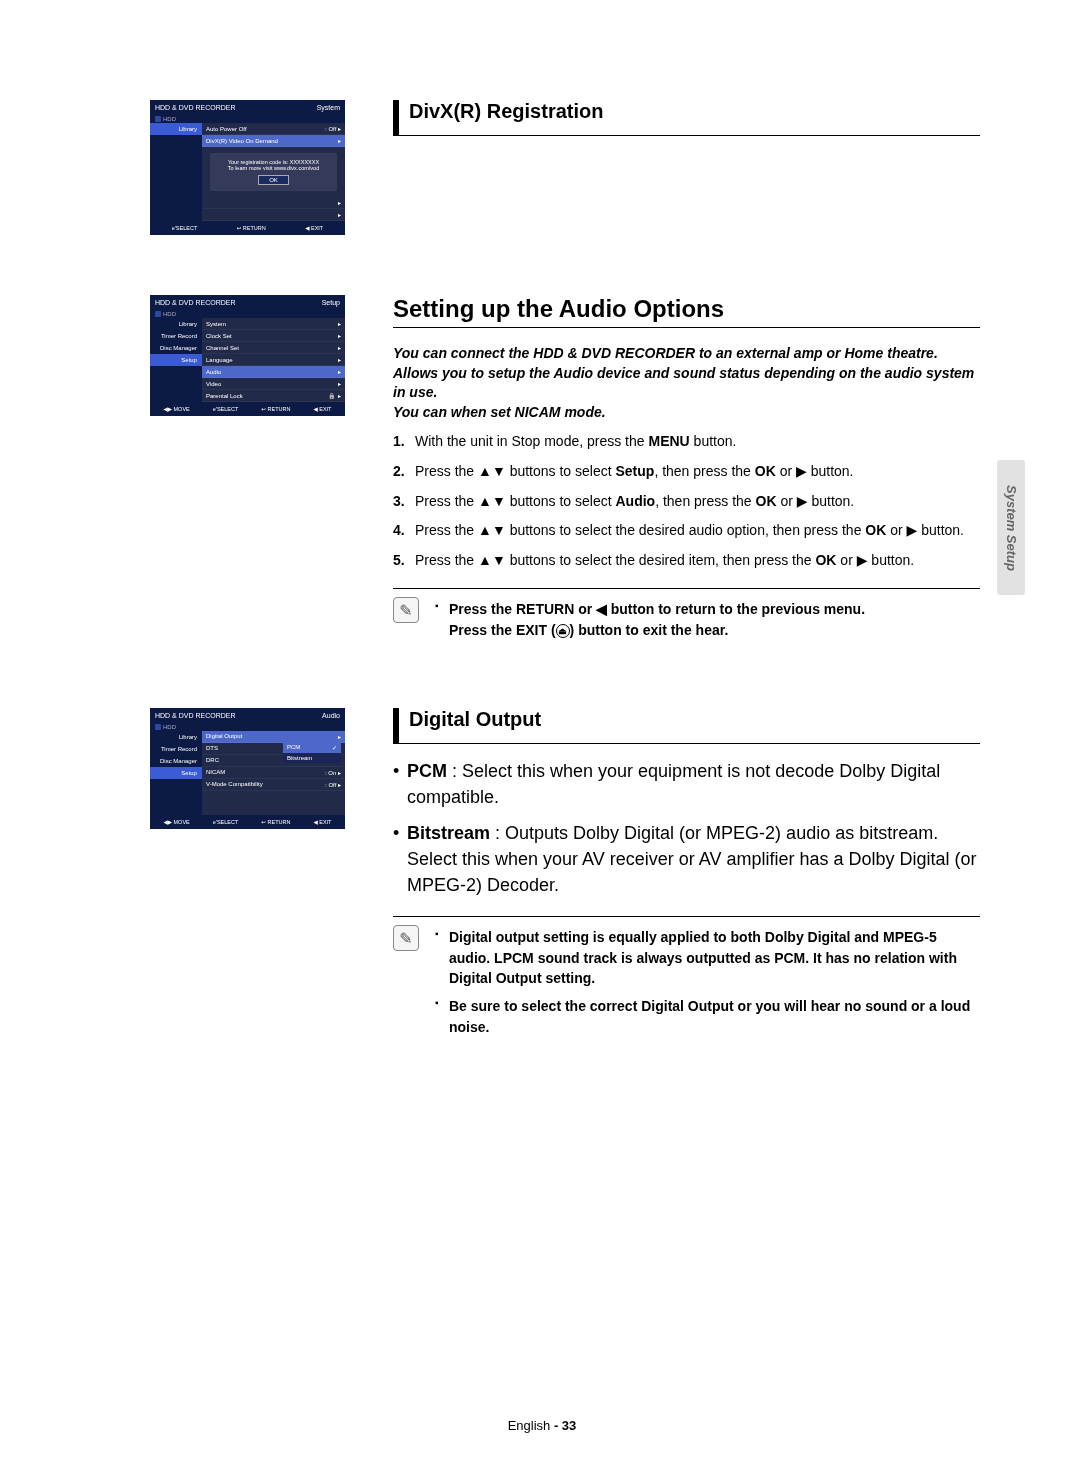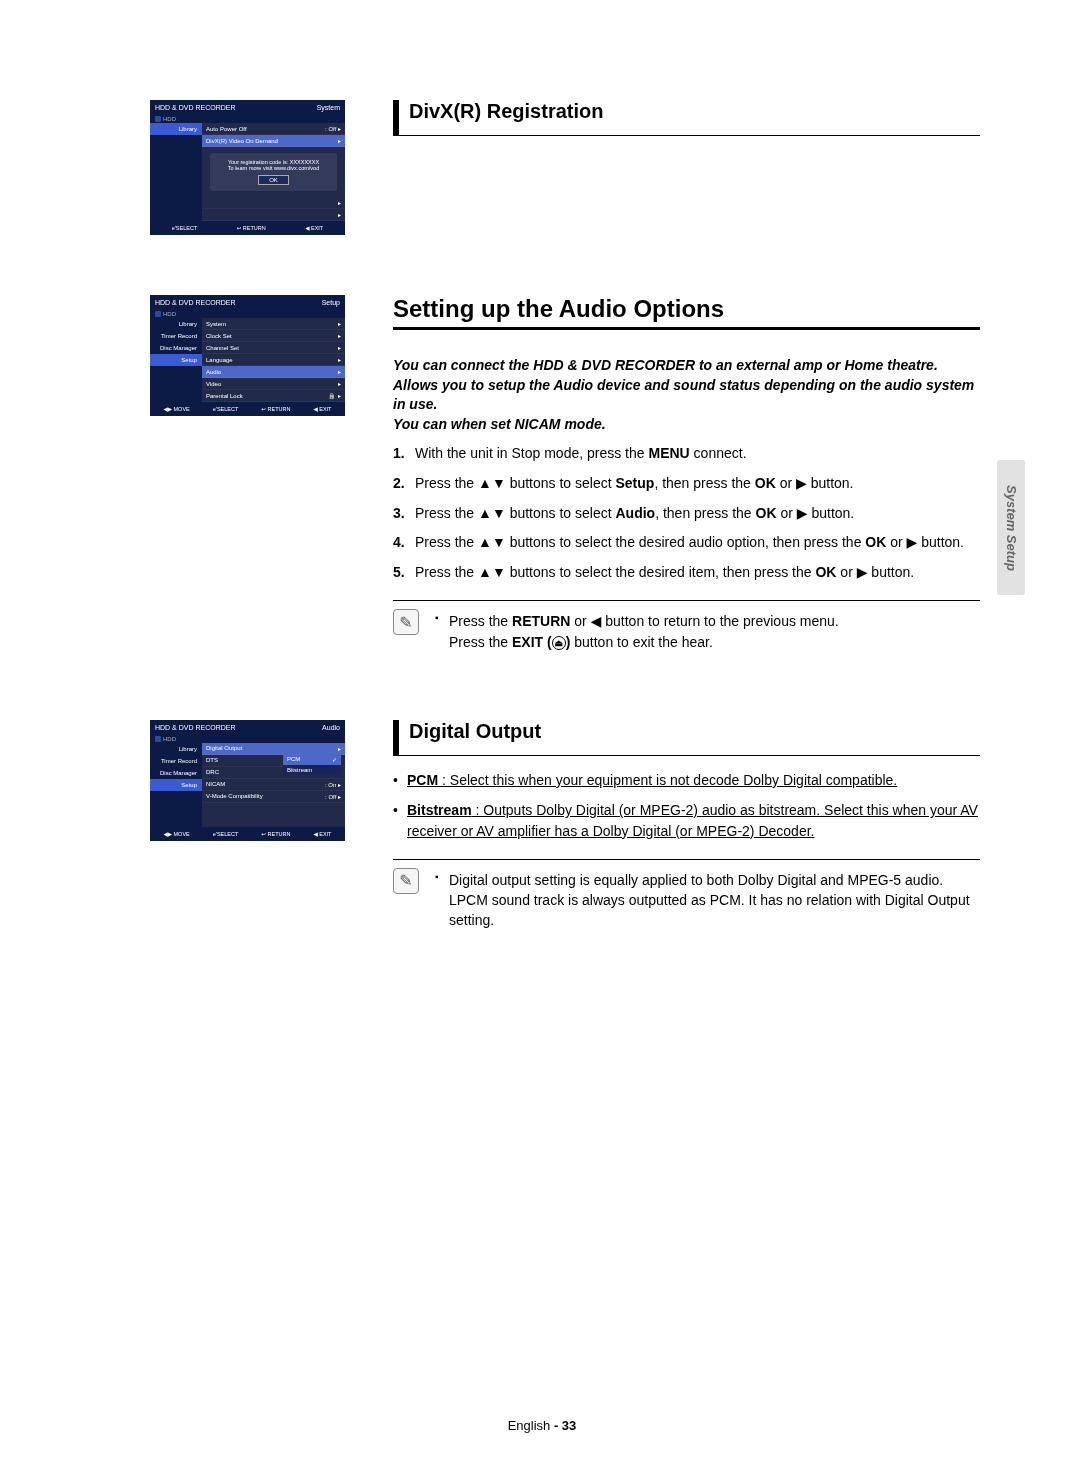--- a/index.html
+++ b/index.html
@@ -37,23 +37,23 @@
     padding-left: 10px;
     border-bottom: 1px solid #000;
     font-size: 20px;
     font-weight: bold;
     margin-bottom: 14px;
     padding-bottom: 12px;
   }
   .heading-large {
     font-size: 24px;
     font-weight: bold;
-    border-bottom: 3px solid #000000;
+    border-bottom: 1px solid #000000;
     padding-bottom: 4px;
-    margin-bottom: 26px;
+    margin-bottom: 16px;
   }
   .intro {
     font-style: italic;
     font-weight: bold;
     font-size: 14px;
     line-height: 1.4;
     margin-bottom: 10px;
   }
   ol { list-style: none; counter-reset: step; }
   ol li { counter-increment: step; position: relative; padding-left: 22px; font-size: 14px; line-height: 1.4; margin-bottom: 10px; }
@@ -75,24 +75,24 @@
     height: 26px;
     border: 1px solid #888;
     border-radius: 4px;
     display: flex;
     align-items: center;
     justify-content: center;
     font-size: 16px;
     color: #555;
     background: #f5f5f5;
   }
-  .note-box ul { list-style: none; }
+  .note-box ul { list-style: none; font-weight: bold; }
   .note-box ul li { position: relative; padding-left: 14px; margin-bottom: 8px; }
   .note-box ul li::before { content: "▪"; position: absolute; left: 0; top: 0; font-size: 10px; }
-  .bullet-list { list-style: none; font-size: 14px; line-height: 1.45; text-decoration: underline; }
+  .bullet-list { list-style: none; font-size: 18px; line-height: 1.45; }
   .bullet-list li { position: relative; padding-left: 14px; margin-bottom: 10px; }
   .bullet-list li::before { content: "•"; position: absolute; left: 0; }
 
   
   .ui {
     width: 195px;
     background: #0c1a46;
     color: #fff;
     font-size: 6px;
     position: relative;
@@ -237,21 +237,21 @@
     </div>
   </div>
   <div class="content-col">
     <div class="heading-large">Setting up the Audio Options</div>
     <p class="intro">
       <span>You can connect the HDD &amp; DVD RECORDER to an external amp or Home theatre.</span><br>
       <span>Allows you to setup the Audio device and sound status depending on the audio system in use.</span><br>
       <span>You can when set NICAM mode.</span>
     </p>
     <ol>
-      <li><span>With the unit in Stop mode, press the </span><b>MENU</b><span> connect.</span></li>
+      <li><span>With the unit in Stop mode, press the </span><b>MENU</b><span> button.</span></li>
       <li><span>Press the ▲▼ buttons to select </span><b>Setup</b><span>, then press the </span><b>OK</b><span> or ▶ button.</span></li>
       <li><span>Press the ▲▼ buttons to select </span><b>Audio</b><span>, then press the </span><b>OK</b><span> or ▶ button.</span></li>
       <li><span>Press the ▲▼ buttons to select the desired audio option, then press the </span><b>OK</b><span> or ▶ button.</span></li>
       <li><span>Press the ▲▼ buttons to select the desired item, then press the </span><b>OK</b><span> or ▶ button.</span></li>
     </ol>
     <div class="note-box">
       <div class="note-icon">✎</div>
       <ul>
         <li>
           <span>Press the </span><b>RETURN</b><span> or ◀ button to return to the previous menu.</span><br>
@@ -324,20 +324,21 @@
   <div class="content-col">
     <div class="heading-bar">Digital Output</div>
     <ul class="bullet-list">
       <li><b>PCM</b><span> : Select this when your equipment is not decode Dolby Digital compatible.</span></li>
       <li><b>Bitstream</b><span> : Outputs Dolby Digital (or MPEG-2) audio as bitstream. Select this when your AV receiver or AV amplifier has a Dolby Digital (or MPEG-2) Decoder.</span></li>
     </ul>
     <div class="note-box">
       <div class="note-icon">✎</div>
       <ul>
         <li>Digital output setting is equally applied to both Dolby Digital and MPEG-5 audio. LPCM sound track is always outputted as PCM. It has no relation with Digital Output setting.</li>
+        <li>Be sure to select the correct Digital Output or you will hear no sound or a loud noise.</li>
       </ul>
     </div>
   </div>
 </div>
 
 <div class="page-footer">
   <span>English</span><b><span> - </span><span>33</span></b>
 </div>
 
 </body></html>

